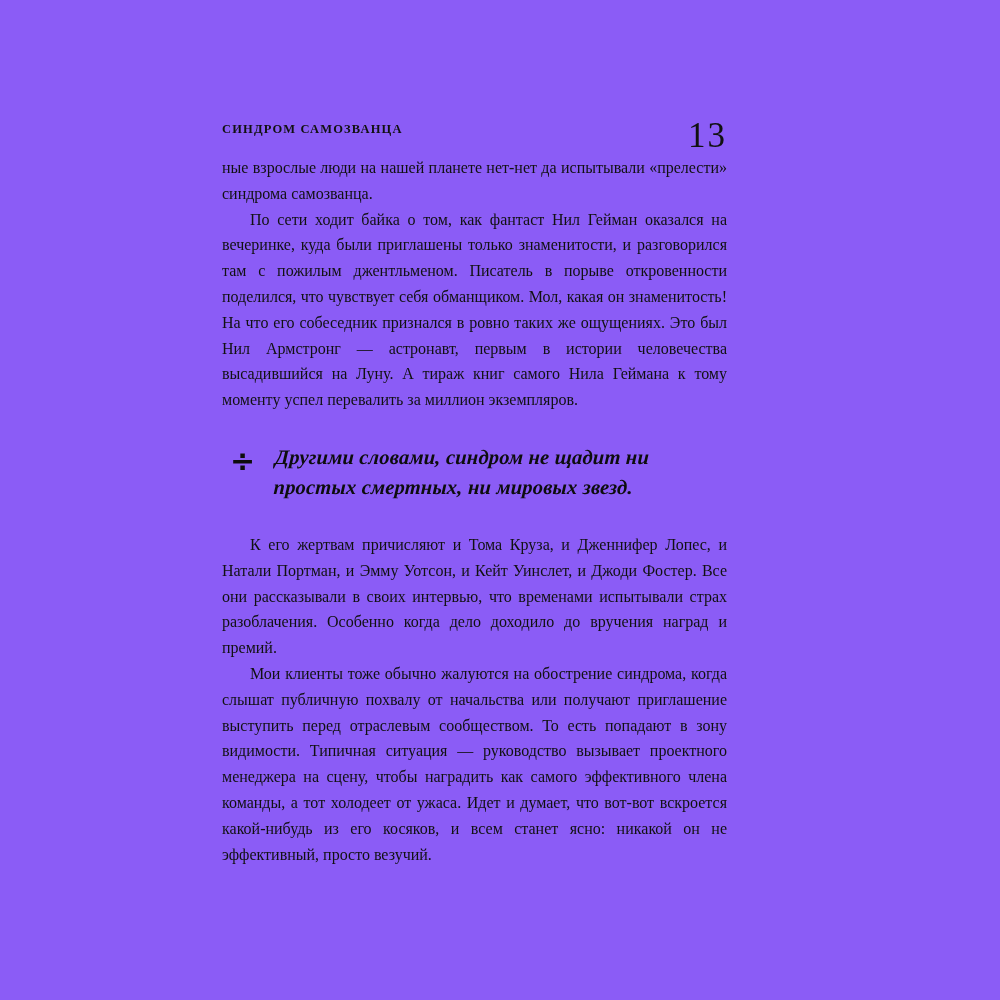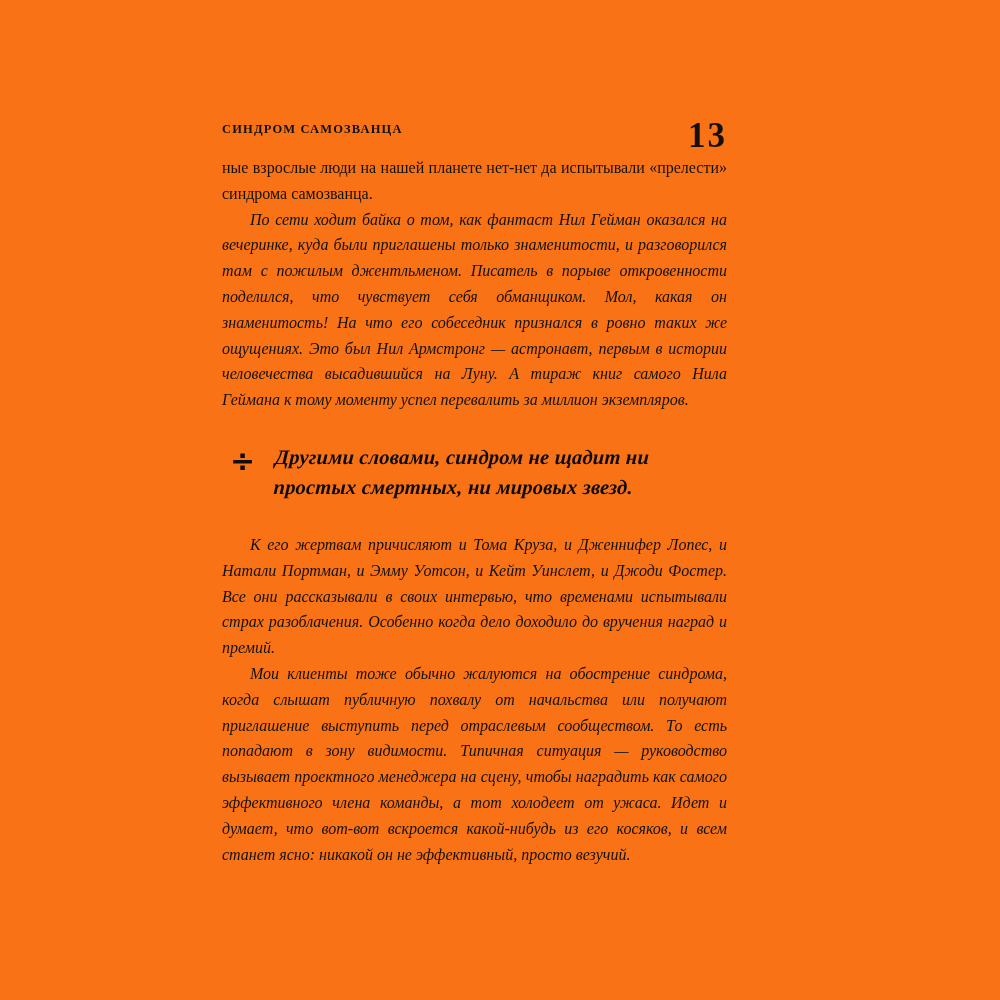--- a/index.html
+++ b/index.html
@@ -14,21 +14,21 @@
     background: #ffffff;
     font-family: "Liberation Serif", "DejaVu Serif", serif;
     color: #111111;
     overflow: hidden;
   }
 
   .page {
     position: relative;
     width: 1000px;
     height: 1000px;
-    background: #f97316;
+    background: #8b5cf6;
     box-sizing: border-box;
   }
 
   
   .running-head {
     position: absolute;
     left: 222px;
     top: 104px;
     width: 505px;
     display: flex;
@@ -43,21 +43,21 @@
     letter-spacing: 1.15px;
     text-transform: uppercase;
     color: #111111;
     line-height: 1;
     white-space: nowrap;
   }
 
   .folio {
     font-family: "Liberation Serif", "DejaVu Serif", serif;
     font-size: 35px;
-    font-weight: bold;
+    font-weight: normal;
     color: #111111;
     line-height: 1;
     letter-spacing: 2px;
     position: relative;
     top: 14px;
   }
 
   
   .text-column {
     position: absolute;
@@ -72,21 +72,20 @@
     line-height: 25.8px;
     text-align: justify;
     text-justify: inter-word;
     color: #111111;
     hyphens: manual;
     -webkit-hyphens: manual;
   }
 
   p.body-par.indent {
     text-indent: 28px;
-    font-style: italic;
   }
 
   
   .callout {
     display: flex;
     align-items: flex-start;
     margin-top: 29px;
     margin-bottom: 30px;
     padding-left: 8px;
   }

